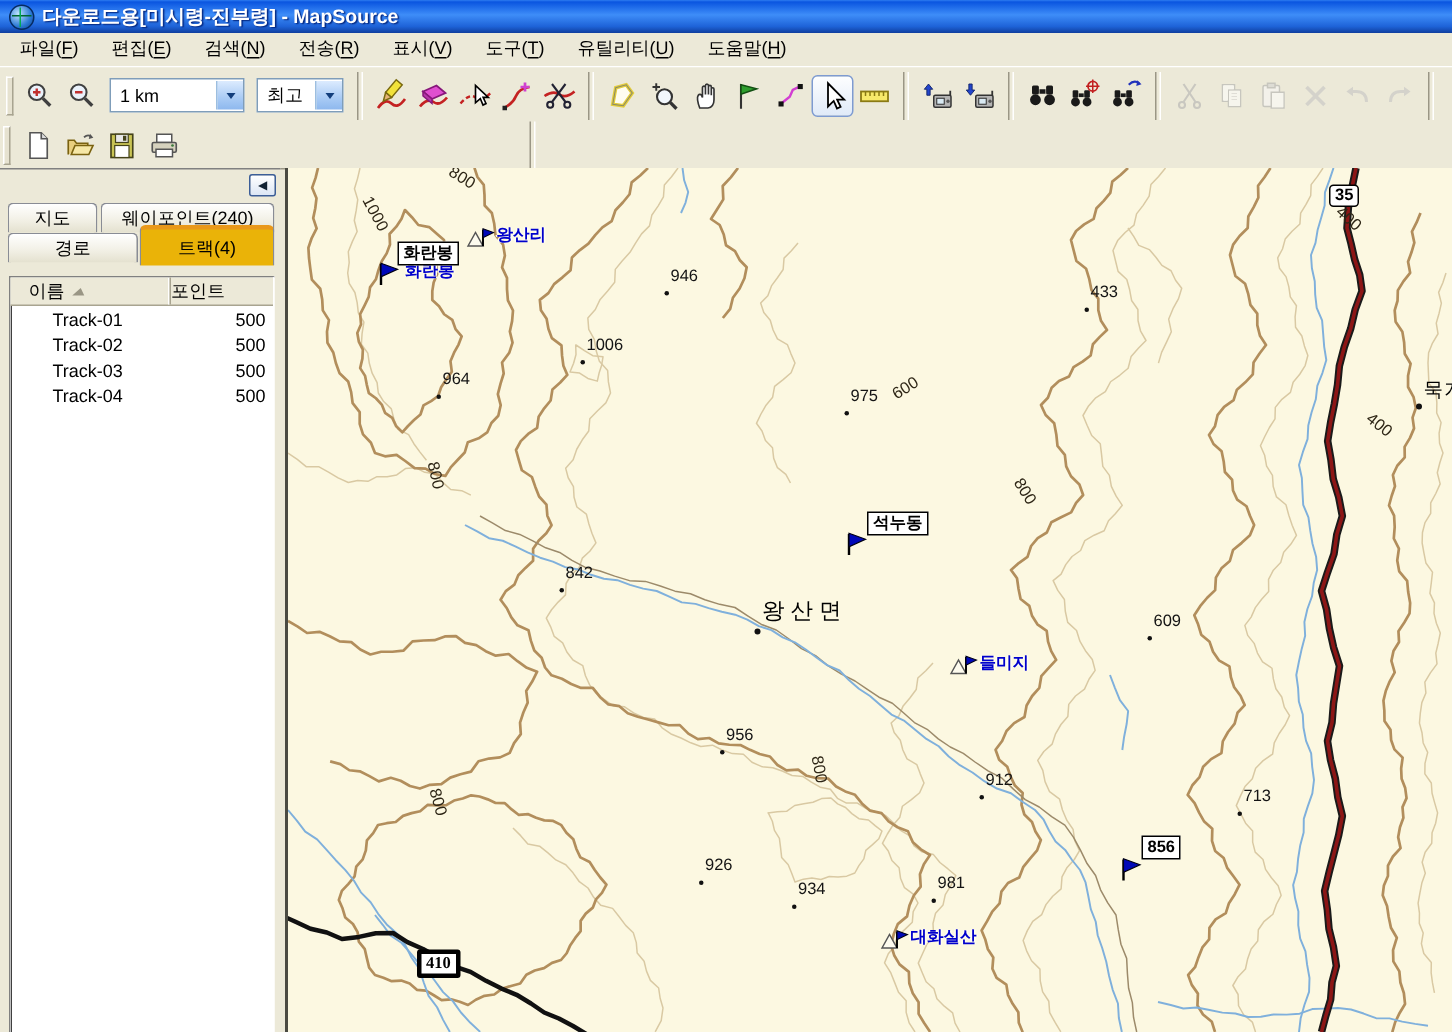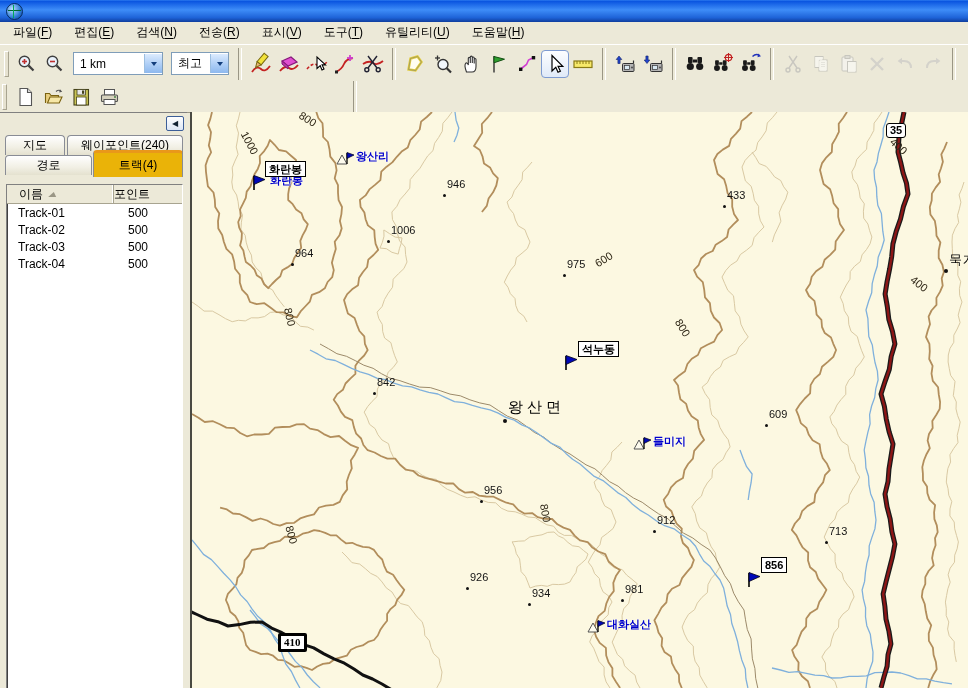--- a/index.html
+++ b/index.html
@@ -55,22 +55,22 @@
   .listbox{position:absolute;left:6px;top:71px;width:177px;height:624px;background:#fff;
     border:1px solid #808080;border-right-color:#fff;border-bottom-color:#fff;box-sizing:border-box;
     box-shadow:inset 1px 1px 0 #404040}
   .lhead{display:flex;height:18px;background:#ECE9D8;border-bottom:1px solid #A8A490;font-size:12px}
   .lhead .hname{flex:1;display:flex;align-items:center;padding-left:12px;gap:6px;
     border-right:1px solid #A8A490;box-shadow:inset -1px 0 0 #fff}
   .lhead .hpts{width:68px;display:flex;align-items:center;}
   .sort-tri{width:0;height:0;border-left:4px solid transparent;border-right:4px solid transparent;
     border-bottom:5px solid #9a9685;transform:skewX(-18deg)}
   .trow{display:flex;height:17px;align-items:center}
-  .trow .tname{flex:1;padding-left:11px}
-  .trow .tpts{width:68px;box-sizing:border-box;text-align:right;padding-right:34px}
+  .trow .tname{flex:1;padding-left:28px}
+  .trow .tpts{width:68px;box-sizing:border-box;text-align:right;padding-right:5px}
   
   .map{position:absolute;left:190px;top:112px;width:776px;height:576px;background:#FCF8E1;
     overflow:hidden;border-left:2px solid #4a4a42;box-sizing:content-box}
   .map svg.terrain{position:absolute;left:0;top:0}
   .overlay{position:absolute;left:0;top:0;width:100%;height:100%}
   .elev{position:absolute;width:0;height:0}
   .elev .dot{position:absolute;left:0;top:0;width:3px;height:3px;background:#111;border-radius:50%}
   .elev .ev{position:absolute;left:4px;top:-16px;font-size:11px;color:#141414;white-space:nowrap}
   .place{position:absolute;width:0;height:0}
   .place .dot{position:absolute;left:0;top:0;width:4px;height:4px;background:#111;border-radius:50%}
@@ -88,20 +88,21 @@
     padding:0 3px;white-space:nowrap;z-index:4}
   .shield.thin{border:1px solid #000;border-radius:3px}
   .shield.thick{border:3px solid #000;border-radius:2px}
   .clabel{position:absolute;font-size:11px;color:#2E2616;white-space:nowrap;transform-origin:left center}
 </style>
 </head>
 <body>
 
 <div class="titlebar">
   <span class="app-icon"></span>
+  <span>다운로드용[미시령-진부령] - MapSource</span>
 </div>
 
 <div class="menubar">
 
 <span class="menu-item">파일(<u>F</u>)</span>
     <span class="menu-item">편집(<u>E</u>)</span>
     <span class="menu-item">검색(<u>N</u>)</span>
     <span class="menu-item">전송(<u>R</u>)</span>
     <span class="menu-item">표시(<u>V</u>)</span>
     <span class="menu-item">도구(<u>T</u>)</span>
@@ -544,21 +545,21 @@
       </div>
 
       <div class="place small" style="left: 752px; top: 157px; position: absolute;">
         <span class="dot"></span>
         <span class="pv">묵계</span>
       </div>
     </div>
 
   <div class="overlay">
 
-      <div class="wp summit" style="left: 144px; top: 38px; position: absolute;">
+      <div class="wp summit" style="left: 119px; top: 38px; position: absolute;">
         
         <svg class="wp-icon icon-summit" viewBox="0 0 19 17">
           <path d="M1 14 L6 5 L11 14 Z" fill="#FDFBEE" stroke="#555" stroke-width="1"></path>
           <line x1="11" y1="3" x2="11" y2="14" stroke="#000" stroke-width="1.3"></line>
           <path d="M11 2.5 L18 5 L11 8.5 Z" fill="#0008B8" stroke="#000014" stroke-width="0.7"></path>
         </svg>
         <span class="wp-label">왕산리</span>
       </div>
 
       <div class="wp flag" style="left: 58px; top: 62px; position: absolute;">

